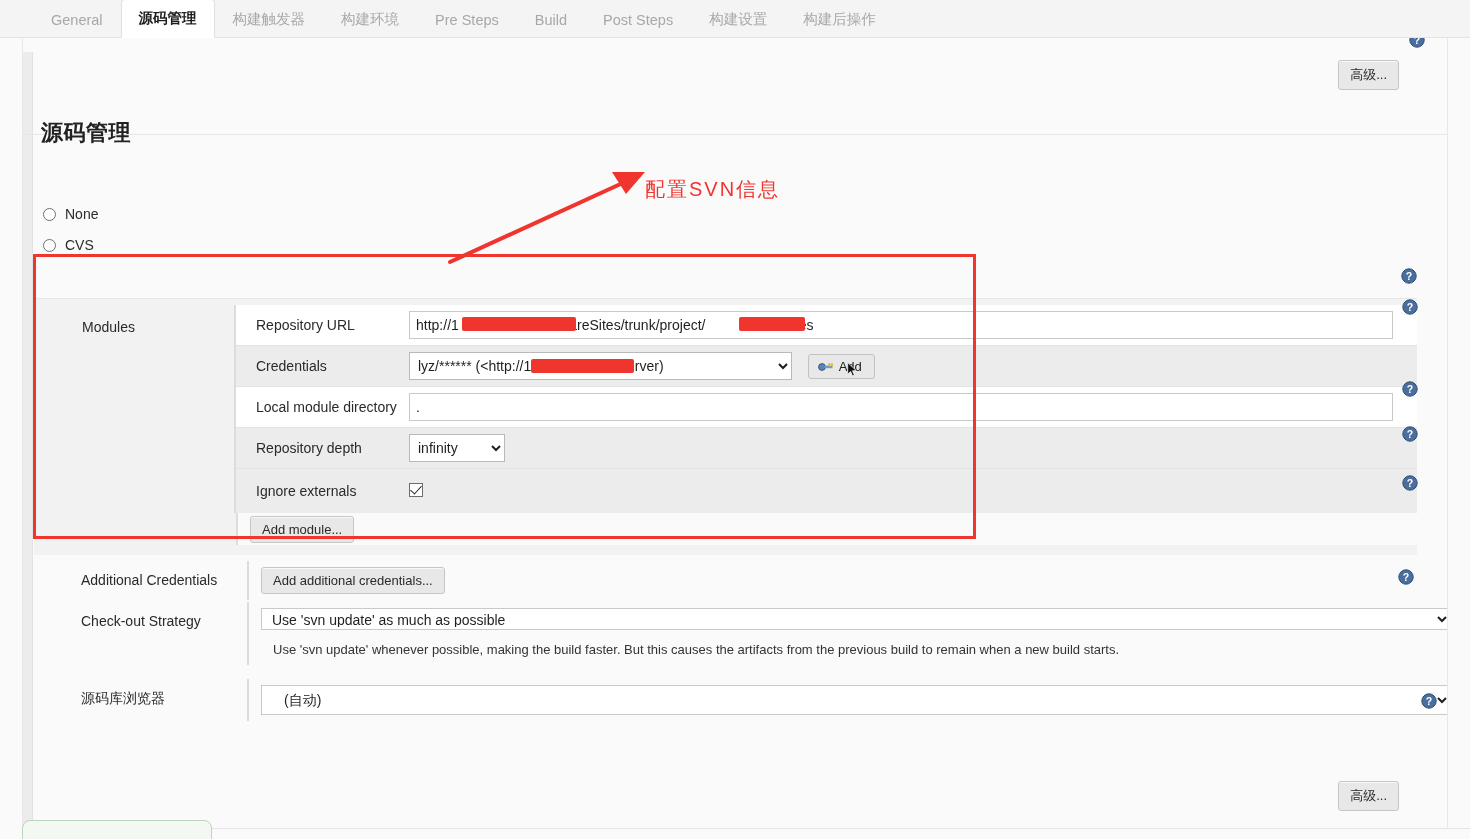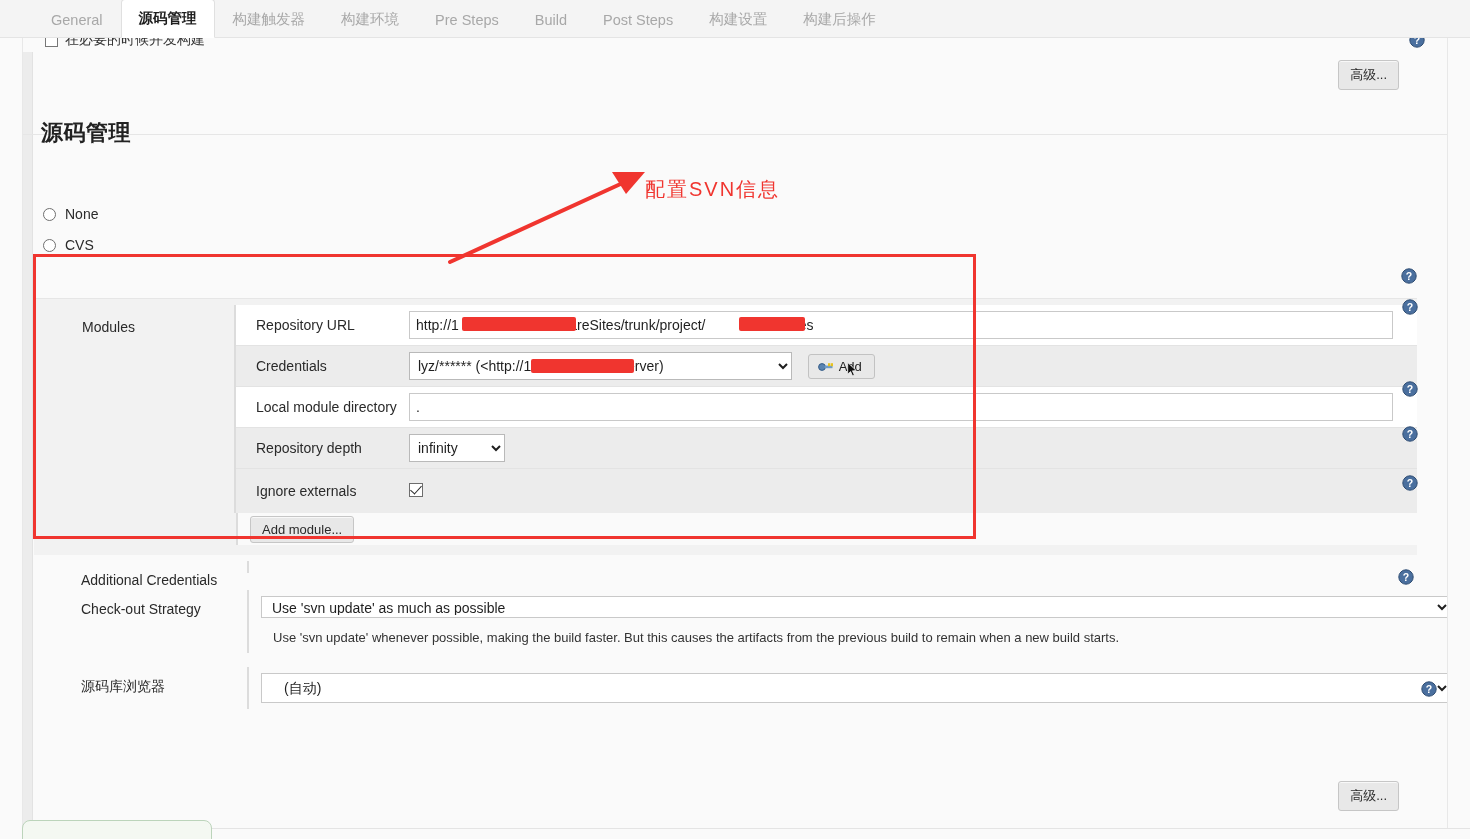--- a/index.html
+++ b/index.html
@@ -432,24 +432,20 @@
         <div class="tab">
           <span>构建后操作</span>
         </div>
       </div>
   </div>
 
   <div class="main">
 
     <div class="leftgutter"></div>
 
-    <div class="cutrow">
-      <div class="cb"></div>
-      <div class="lbl">在必要的时候并发构建</div>
-    </div>
 
     <span class="help" style="right:22px; top:-6px;">
       <svg viewBox="0 0 16 16" width="16" height="16">
           <circle cx="8" cy="8" r="7.2" fill="#4a6f9e" stroke="#2f4d73" stroke-width="1"></circle>
           <text x="8" y="12" font-size="10.5" font-family="Liberation Sans, sans-serif" fill="#ffffff" text-anchor="middle" font-weight="bold">?</text>
         </svg>
     </span>
 
     <div class="btn btn-advanced-top">高级...</div>
 
@@ -574,20 +570,21 @@
         </div>
 
         <div class="addmodule-wrap">
           <span class="btn">Add module...</span>
         </div>
       </div>
 
       <div class="row-generic" style="margin-left:48px; margin-top:6px;">
         <div class="lab" style="text-align:left; padding-left:0; width:166px; flex:0 0 166px;">Additional Credentials</div>
         <div class="ctl">
+          <span class="btn">Add additional credentials...</span>
           <span class="help" style="right:14px; top:8px;">
             <svg viewBox="0 0 16 16" width="16" height="16">
                 <circle cx="8" cy="8" r="7.2" fill="#4a6f9e" stroke="#2f4d73" stroke-width="1"></circle>
                 <text x="8" y="12" font-size="10.5" font-family="Liberation Sans, sans-serif" fill="#ffffff" text-anchor="middle" font-weight="bold">?</text>
               </svg>
           </span>
         </div>
       </div>
 
       <div class="row-generic" style="margin-left:48px; margin-top:2px;">

